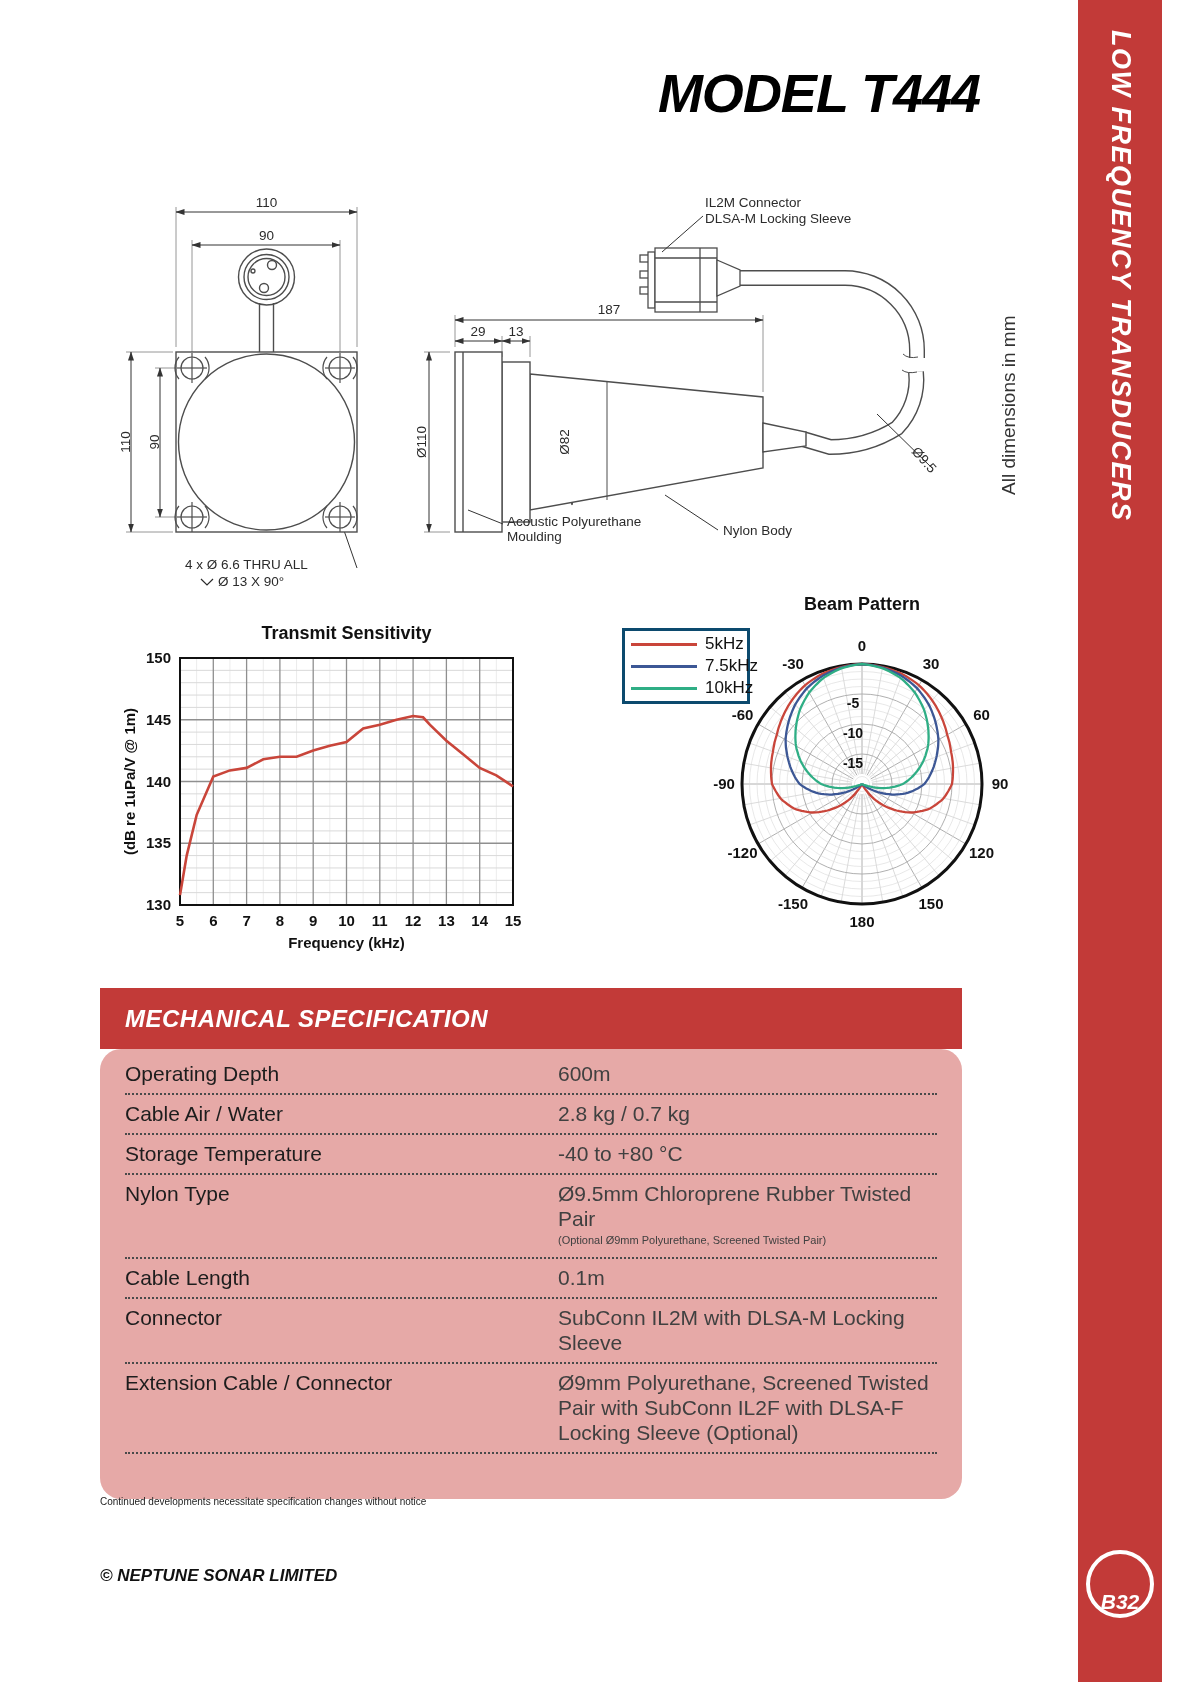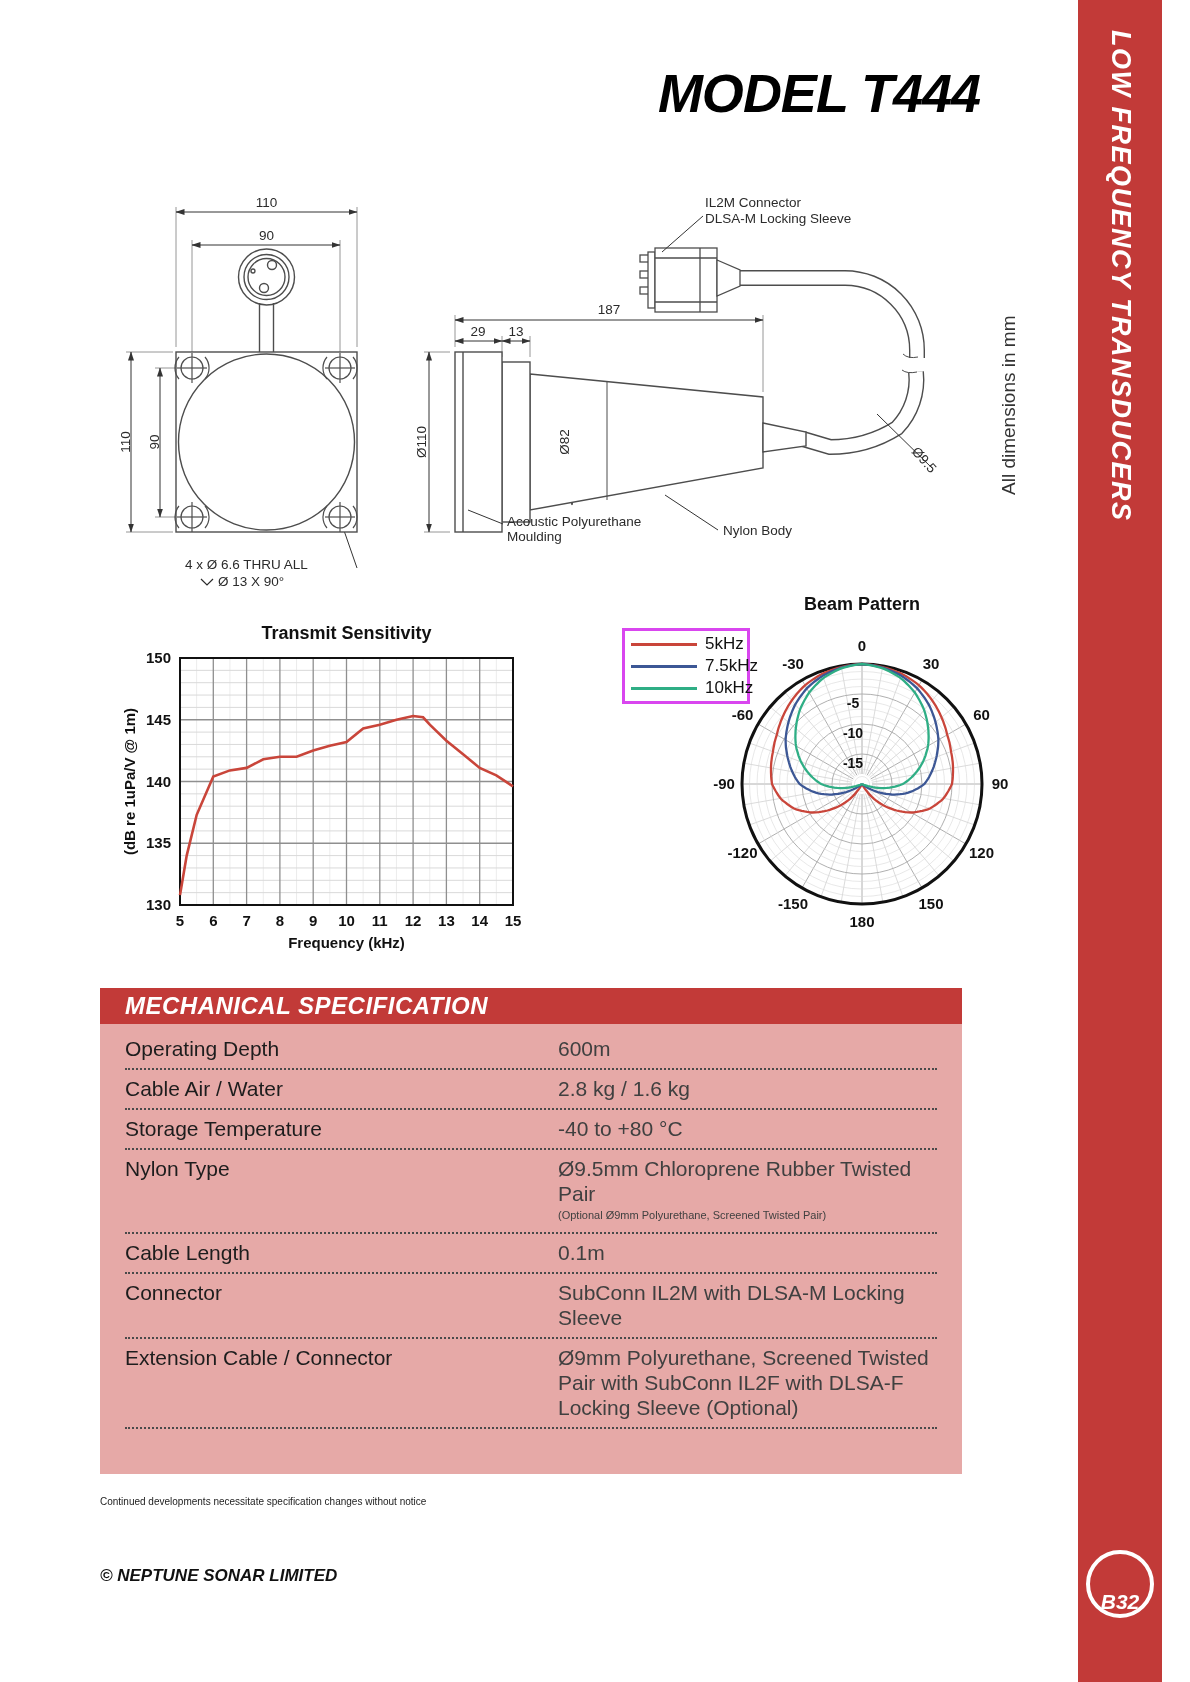--- a/index.html
+++ b/index.html
@@ -9,30 +9,30 @@
   
   #page-title{left:560px;top:62px;width:420px;text-align:right;
     font-size:54px;font-weight:bold;font-style:italic;letter-spacing:-1px;}
   
   #side-band{left:1078px;top:0;width:84px;height:1682px;display:flex;justify-content:center;}
   #side-band-text{writing-mode:vertical-rl;margin-top:30px;color:#fff;
     font-size:27px;font-weight:bold;font-style:italic;letter-spacing:1.5px;white-space:nowrap;}
   #dims-note{left:998px;top:295px;height:200px;writing-mode:vertical-rl;transform:rotate(180deg);
     font-size:19px;color:#333;white-space:nowrap;}
   
-  #beam-legend{left:622px;top:628px;width:128px;height:76px;background:#fff;border:3px solid #d946ef;
+  #beam-legend{left:622px;top:628px;width:128px;height:76px;background:#fff;border:3px solid #0c4a6e;
     box-sizing:border-box;display:flex;flex-direction:column;justify-content:center;padding:2px 6px;}
   .legend-row{display:flex;align-items:center;height:22px;}
   .legend-swatch{width:66px;height:3px;margin-right:8px;flex:0 0 66px;}
   .legend-label{font-size:17px;color:#111;line-height:20px;}
   
   #spec-table{left:100px;top:988px;width:862px;}
-  #spec-header{height:36px;display:flex;align-items:center;padding-left:25px;box-sizing:border-box;
+  #spec-header{height:61px;display:flex;align-items:center;padding-left:25px;box-sizing:border-box;
     color:#fff;font-size:24px;font-weight:bold;font-style:italic;letter-spacing:.5px;}
-  #spec-rows{min-height:450px;box-sizing:border-box;padding:6px 25px 14px 25px;}
+  #spec-rows{min-height:450px;box-sizing:border-box;padding:6px 25px 14px 25px;border-radius:21px;}
   .spec-row{display:flex;padding:6px 0 7px 0;border-bottom:2px dotted #4a4a4a;}
   .spec-label{flex:0 0 433px;font-size:21px;line-height:25px;color:#1d1d1d;}
   .spec-value{flex:1;font-size:21px;line-height:25px;color:#404040;}
   .spec-note{font-size:11px;line-height:19px;}
   
   #footer-company{left:100px;top:1566px;font-size:17px;font-weight:bold;font-style:italic;color:#111;}
   #footer-note{left:100px;top:1496px;font-size:10px;color:#222;}
   #page-badge{left:1086px;top:1550px;width:68px;height:68px;border-radius:50%;
     border:4px solid #fff;box-sizing:border-box;display:flex;align-items:flex-end;justify-content:center;
     color:#fff;font-size:21px;font-weight:bold;font-style:italic;}
@@ -354,21 +354,21 @@
   <div id="spec-rows" style="background: rgb(230, 169, 167);">
       <div class="spec-row">
         <div class="spec-label">Operating Depth</div>
         <div class="spec-value">
           <div>600m</div>
         </div>
       </div>
       <div class="spec-row">
         <div class="spec-label">Cable Air / Water</div>
         <div class="spec-value">
-          <div>2.8 kg / 1.6 kg</div>
+          <div>2.8 kg / 0.7 kg</div>
         </div>
       </div>
       <div class="spec-row">
         <div class="spec-label">Storage Temperature</div>
         <div class="spec-value">
           <div>-40 to +80 °C</div>
         </div>
       </div>
       <div class="spec-row">
         <div class="spec-label">Nylon Type</div>

